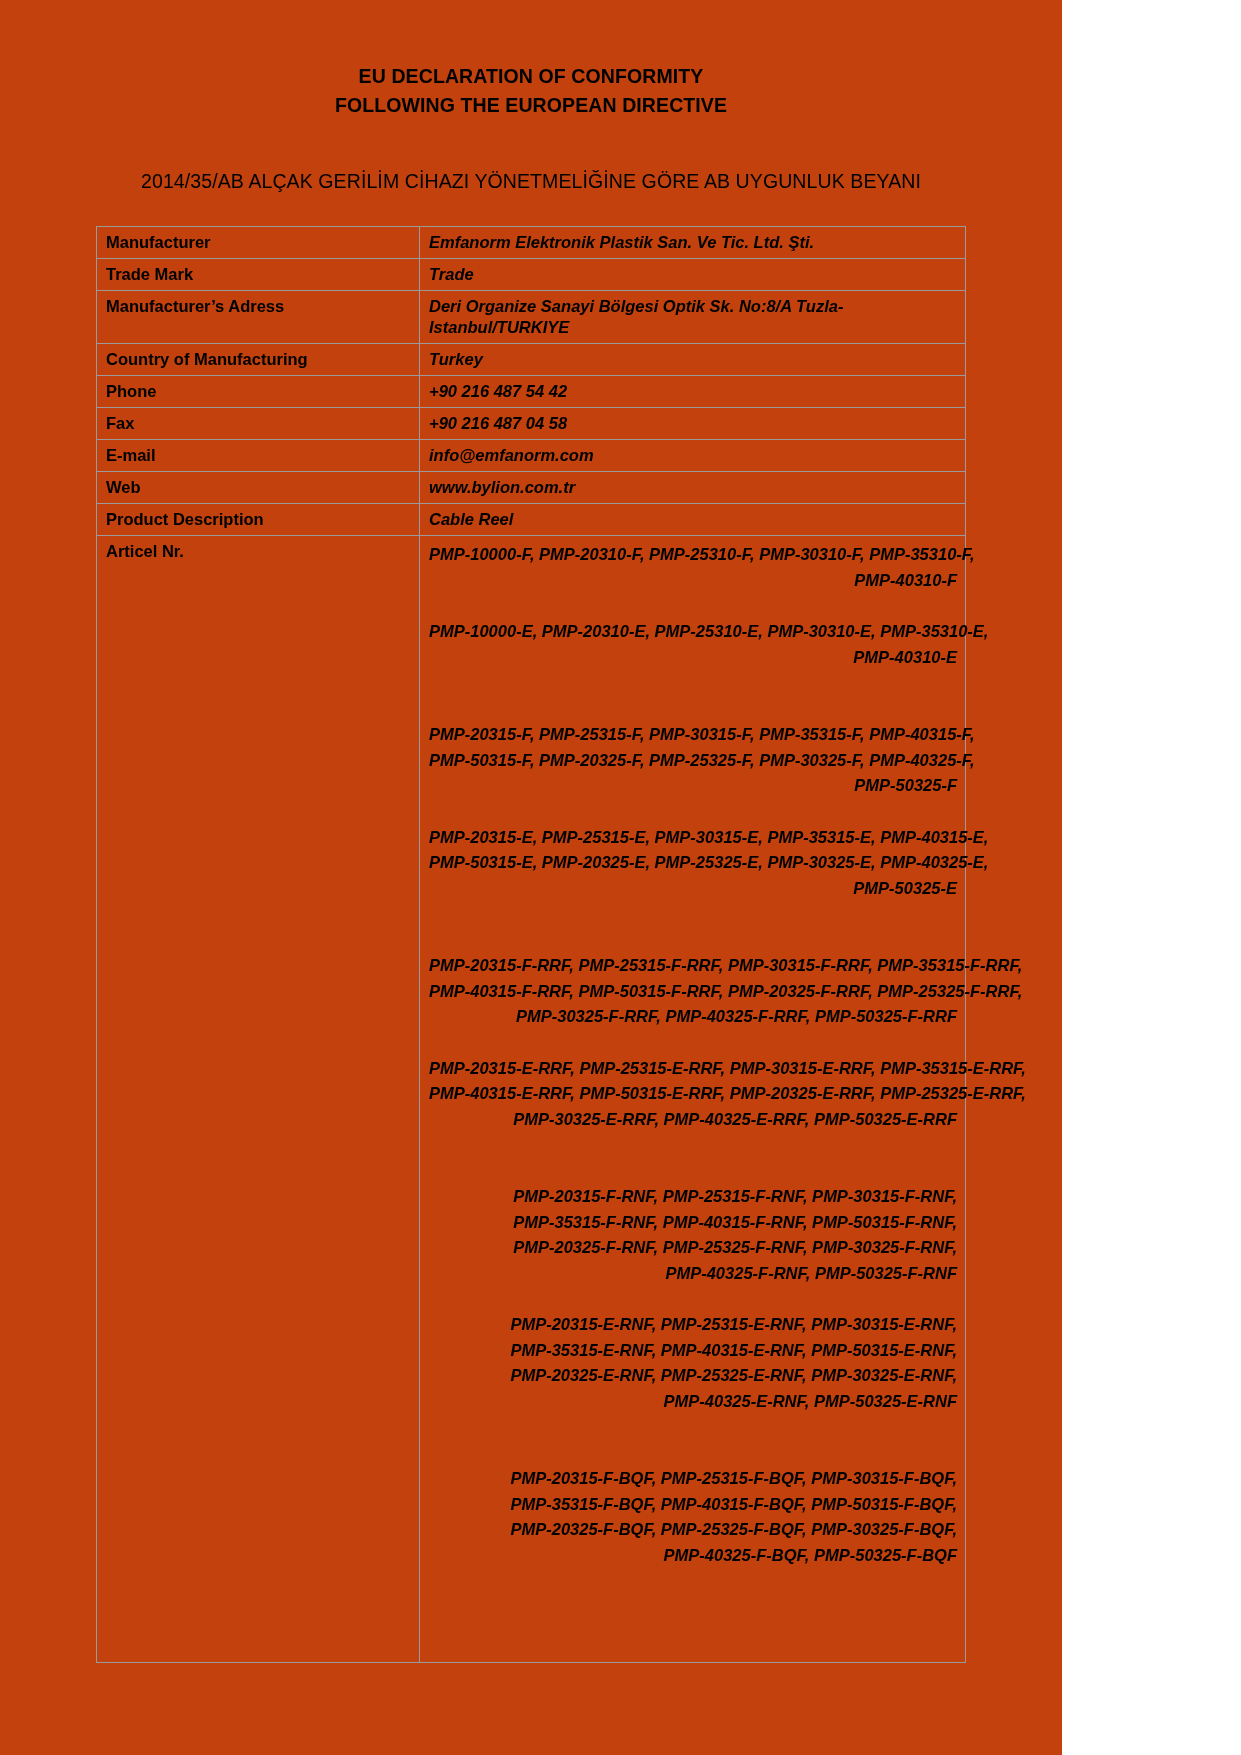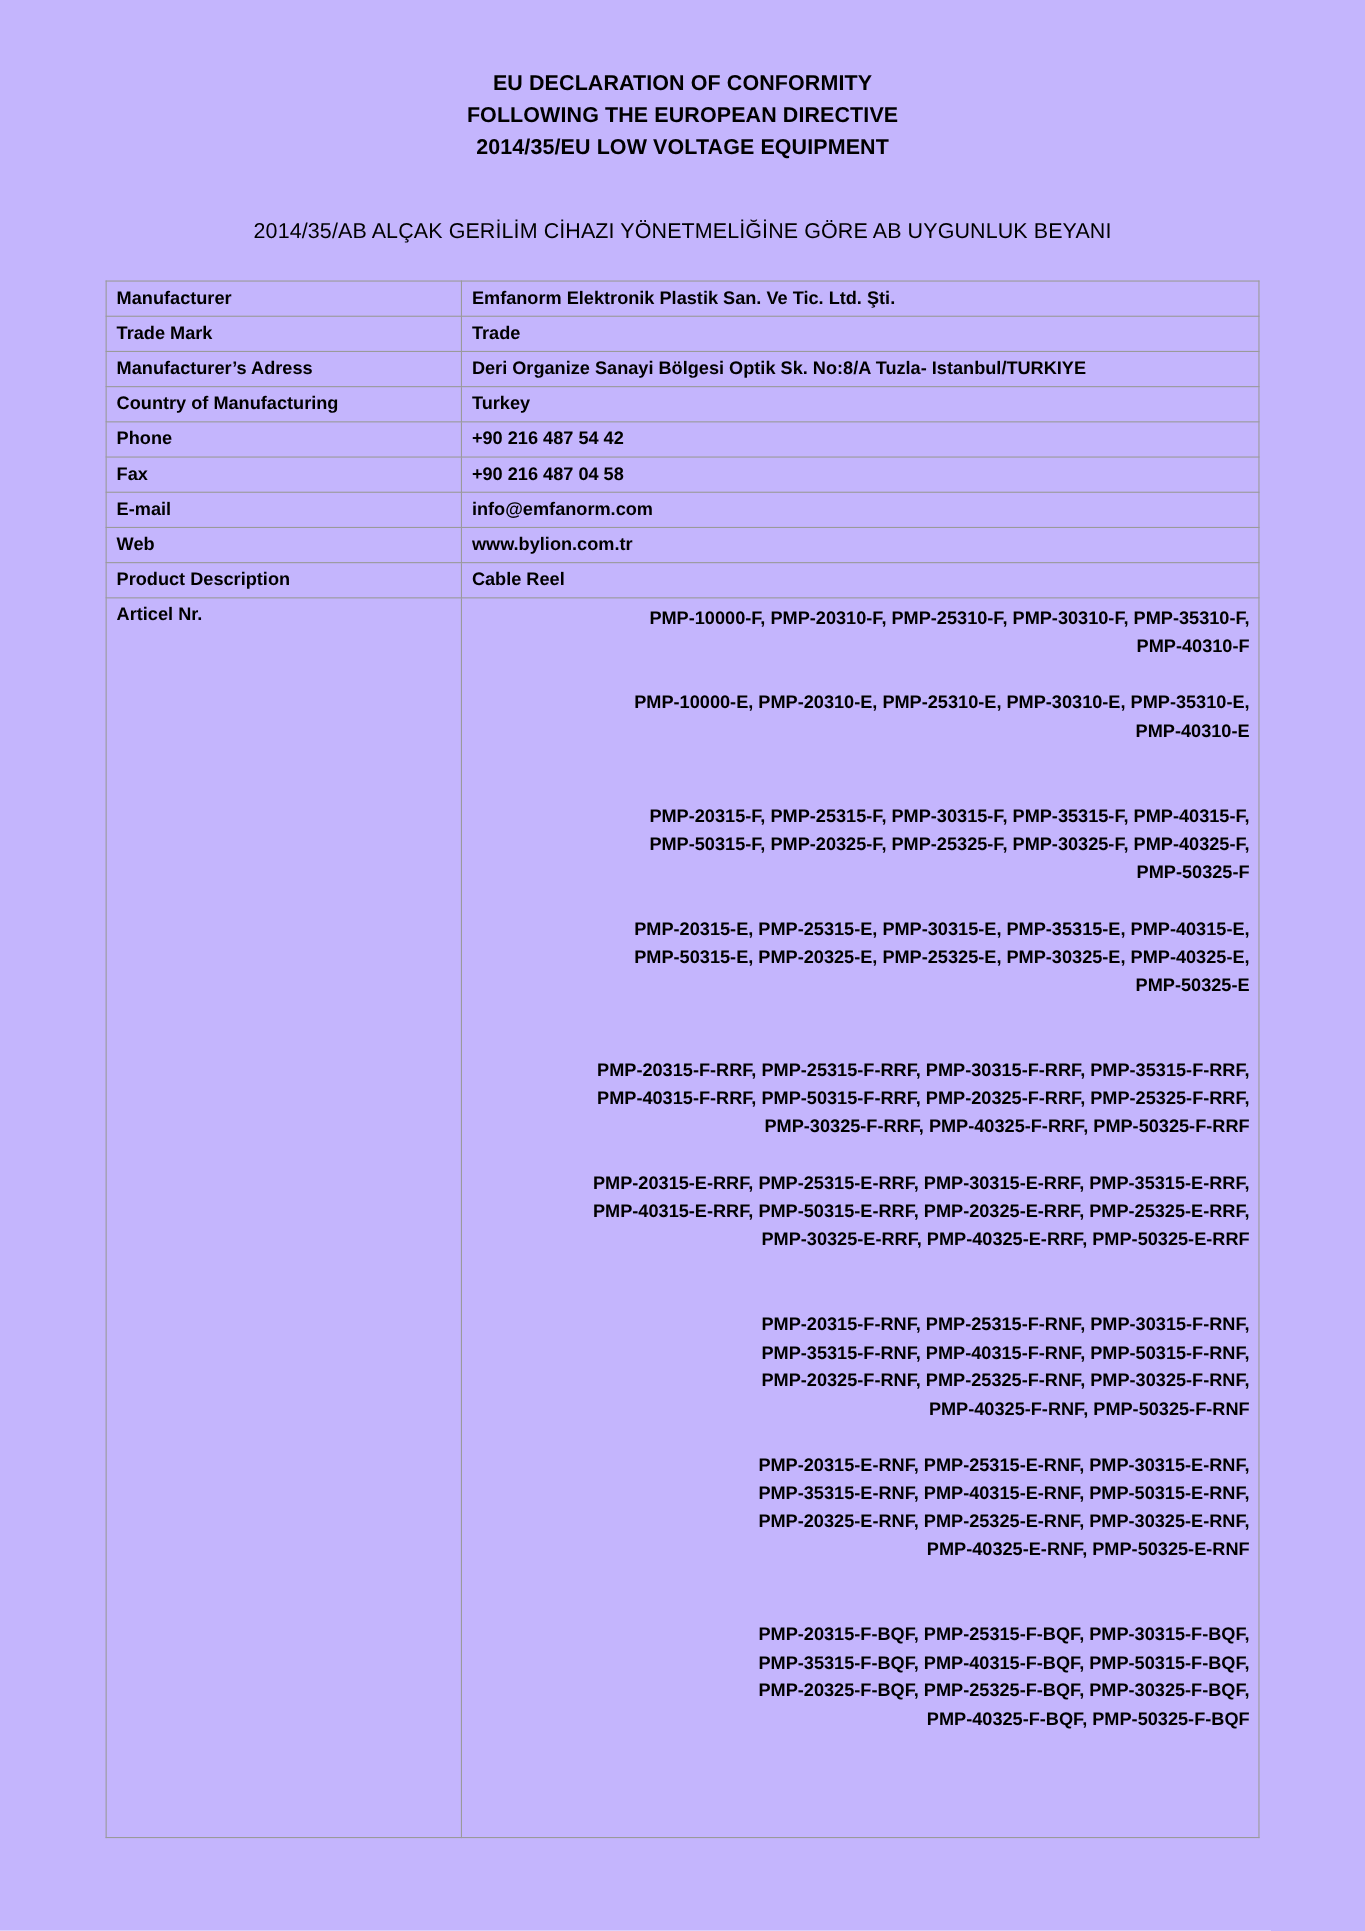--- a/index.html
+++ b/index.html
@@ -7,25 +7,25 @@
     padding: 0;
     background: #ffffff;
   }
   body {
     width: 1241px;
     min-height: 1755px;
     font-family: "Liberation Sans", sans-serif;
     color: #000000;
   }
   .page {
-    width: 1241px;
+    width: 1062px;
     min-height: 1755px;
     box-sizing: border-box;
     padding: 62px 96px 32px 96px;
-    background: #c4b5fd;
+    background: #c2410c;
   }
   .doc-header {
     text-align: center;
     margin-bottom: 30px;
   }
   .doc-header .line {
     font-weight: bold;
     font-size: 19.5px;
     line-height: 29px;
     letter-spacing: 0.1px;
@@ -48,20 +48,21 @@
     font-size: 16.5px;
     font-weight: bold;
     line-height: 21px;
     margin-top: 40px;
   }
   td.label {
     width: 305px;
   }
   td.value {
     width: auto;
+    font-style: italic;
   }
   .articles td.value {
     padding-top: 6px;
     padding-bottom: 8px;
     text-align: right;
   }
   .art-group {
     margin: 0 0 26px 0;
   }
   .art-group:last-child {
@@ -81,21 +82,20 @@
   }
 </style>
 </head>
 <body>
 
 <div class="page">
 
   <div class="doc-header">
     <div class="line">EU DECLARATION OF CONFORMITY</div>
     <div class="line">FOLLOWING THE EUROPEAN DIRECTIVE</div>
-    <div class="line">2014/35/EU LOW VOLTAGE EQUIPMENT</div>
     <div class="line sub">2014/35/AB ALÇAK GERİLİM CİHAZI YÖNETMELİĞİNE GÖRE AB UYGUNLUK BEYANI</div>
   </div>
 
   <table class="info">
     <tbody>
       <tr>
         <td class="label">Manufacturer</td>
         <td class="value">Emfanorm Elektronik Plastik San. Ve Tic. Ltd. Şti.</td>
       </tr>
       <tr>

